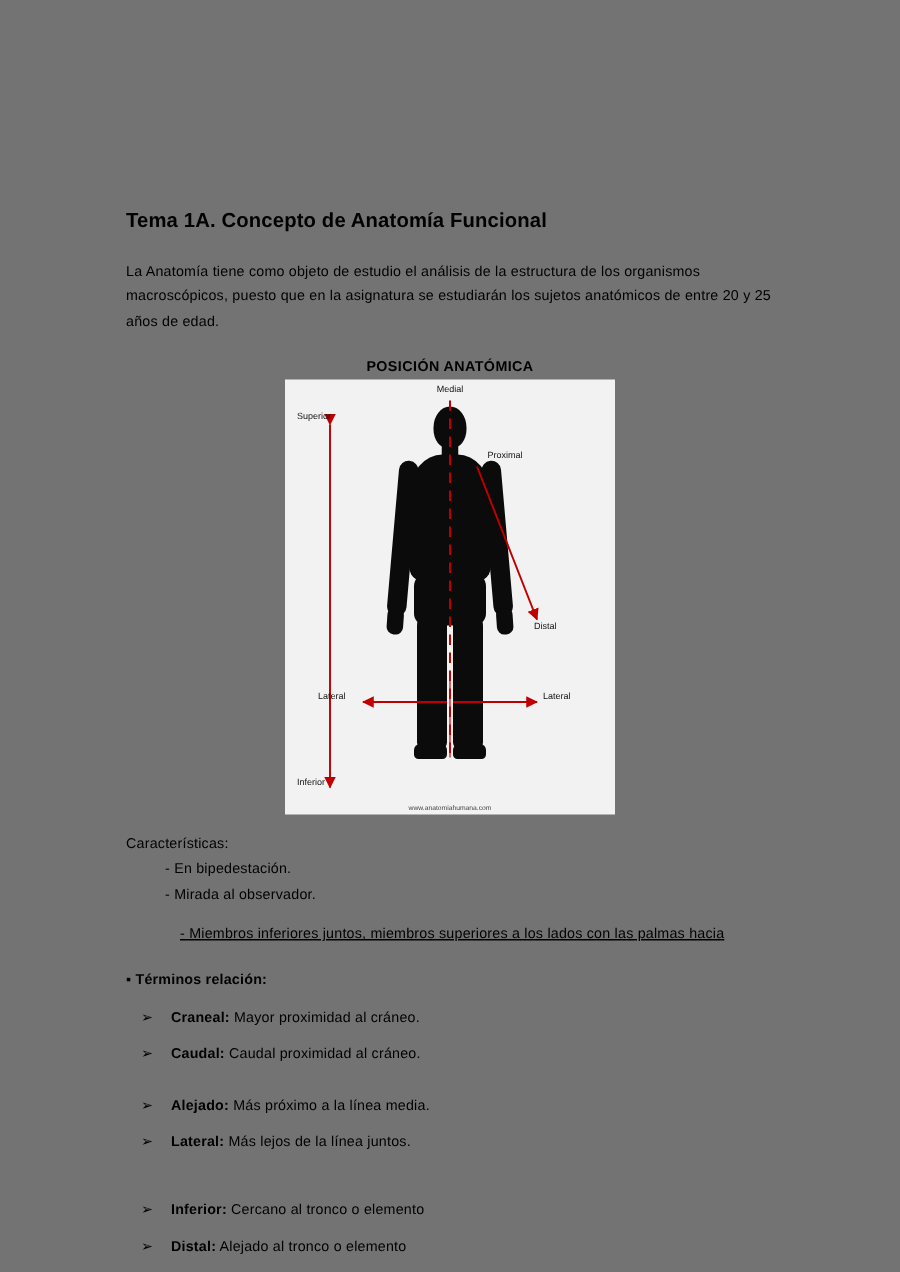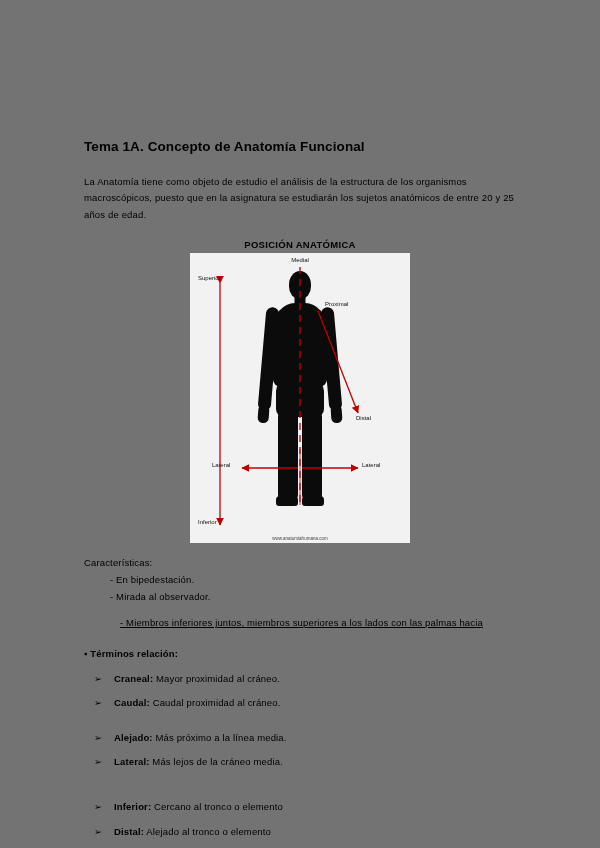--- a/index.html
+++ b/index.html
@@ -245,21 +245,21 @@
       </p>
 
       <div class="gap"></div>
 
       <p class="term">
         <span class="arrow">➢</span>
         <b>Alejado:</b><span> Más próximo a la línea media.</span>
       </p>
       <p class="term">
         <span class="arrow">➢</span>
-        <b>Lateral:</b><span> Más lejos de la cráneo media.</span>
+        <b>Lateral:</b><span> Más lejos de la línea juntos.</span>
       </p>
 
       <div class="gap"></div>
       <div class="gap"></div>
 
       <p class="term">
         <span class="arrow">➢</span>
         <b>Inferior:</b><span> Cercano al tronco o elemento</span>
       </p>
       <p class="term">

